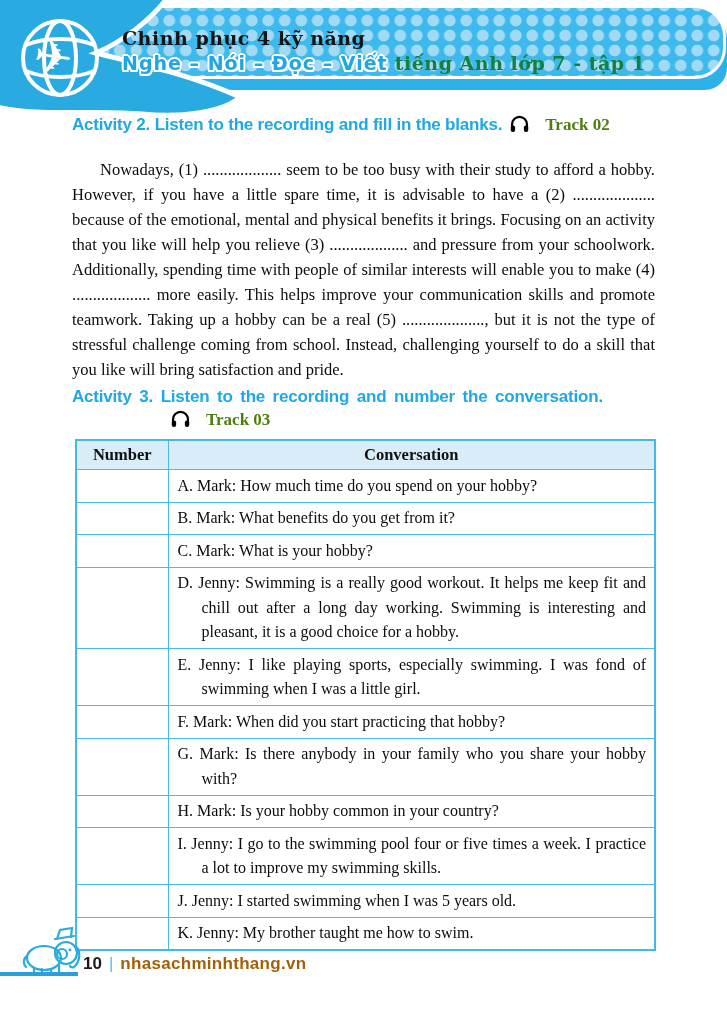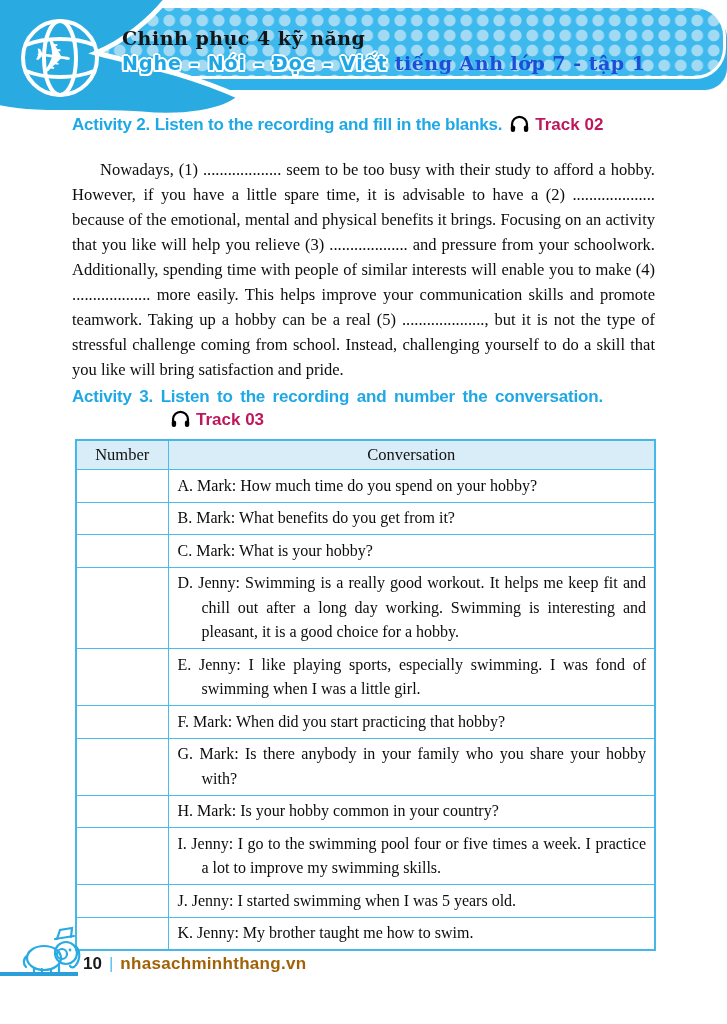--- a/index.html
+++ b/index.html
@@ -46,33 +46,33 @@
     letter-spacing: 0.5px;
   }
   .ht2 { margin-top: 3px; font-family: "DejaVu Serif", serif; font-weight: bold; }
   .ht2 .bubble {
     font-family: "DejaVu Sans", sans-serif;
     font-size: 19px; font-weight: 800; color: #1ea7e6; letter-spacing: 1px;
     text-shadow:
       -2px 0 0 #fff, 2px 0 0 #fff, 0 -2px 0 #fff, 0 2px 0 #fff,
       -1.5px -1.5px 0 #fff, 1.5px 1.5px 0 #fff, -1.5px 1.5px 0 #fff, 1.5px -1.5px 0 #fff;
   }
-  .ht2 .book-title { font-size: 19px; color: #1d4ed8; letter-spacing: 0.5px; }
+  .ht2 .book-title { font-size: 19px; color: #15803d; letter-spacing: 0.5px; }
 
   
   .content { position: absolute; top: 114px; left: 72px; width: 583px; }
   .activity-head {
     display: flex; align-items: center; gap: 7px;
     font-family: "Liberation Sans", sans-serif;
     font-weight: bold; font-size: 17px;
     margin-bottom: 22px;
   }
   .activity-title { color: #1fa8e6; letter-spacing: -0.2px; }
   .spread { word-spacing: 3px; }
-  .track { color: #be185d; display: inline-flex; align-items: center; gap: 5px; white-space: nowrap; }
+  .track { color: #4d7c0f; display: inline-flex; align-items: center; gap: 15px; white-space: nowrap; font-family: Liberation Serif, serif; }
   .hp-icon { flex: 0 0 auto; display: inline-block; }
   .track-line2 { margin-left: 98px; margin-top: 2px; margin-bottom: 4px; }
 
   .fill-paragraph {
     font-size: 16.5px; line-height: 25px;
     text-align: justify; text-indent: 28px;
     margin-bottom: 5px;
     color: #0c0c0c;
   }
 
@@ -81,21 +81,21 @@
     border-collapse: collapse;
     width: 581px;
     margin-left: 3px;
     margin-top: 4px;
     font-size: 16px;
   }
   .conv-table th, .conv-table td { border: 1.6px solid #4abceb; }
   .conv-table { border: 2.4px solid #45b8e9; }
   .conv-table th {
     background: #d9edf8;
-    font-weight: normal; text-align: center;
+    font-weight: bold; text-align: center;
     padding: 4px 4px; font-size: 16.5px;
   }
   .col-number { width: 92px; }
   .conv-cell {
     padding: 3.5px 8px 3.5px 33px;
     text-indent: -24px;
     text-align: justify;
     line-height: 24.5px;
     color: #0c0c0c;
   }

